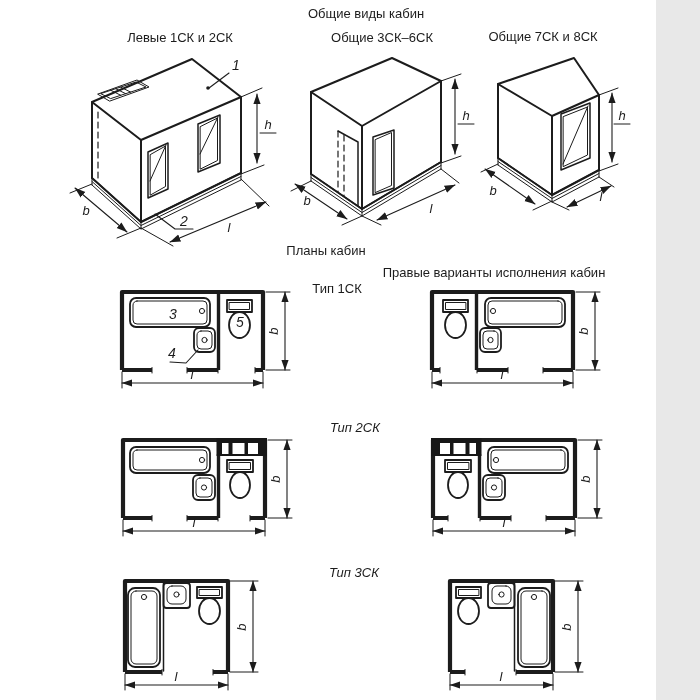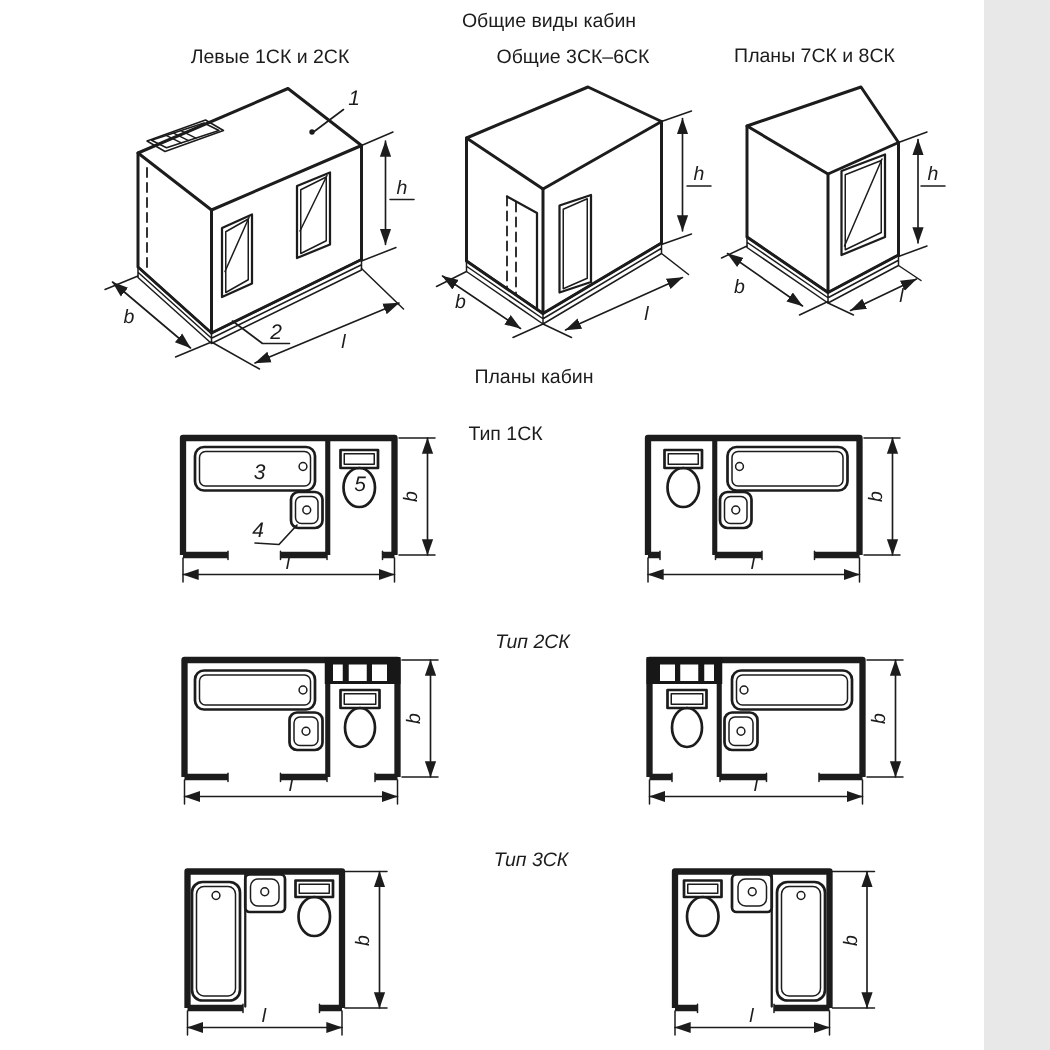--- a/index.html
+++ b/index.html
@@ -29,22 +29,23 @@
   .num  { font:italic 14px "Liberation Sans", sans-serif; fill:#1c1c1c; }
 </style>
 </head>
 <body>
 
 <div class="canvas">
 
   <div class="hdr" style="left:366px; top:6px;">Общие виды кабин</div>
   <div class="hdr" style="left:180px; top:30px;">Левые 1СК и 2СК</div>
   <div class="hdr" style="left:382px; top:30px;">Общие 3СК–6СК</div>
-  <div class="hdr" style="left:543px; top:29px;">Планы 7СК и 8СК</div>
-  <div class="hdr" style="left:356px; top:243px;">Планы кабин</div>
+  <div class="hdr" style="left:543px; top:29px;">Общие 7СК и 8СК</div>
+  <div class="hdr" style="left:326px; top:243px;">Планы кабин</div>
+  <div class="hdr" style="left:494px; top:265px;">Правые варианты исполнения кабин</div>
   <div class="hdr" style="left:337px; top:281px;">Тип 1СК</div>
   <div class="hdr" style="left:355px; top:420px;font-style:italic;">Тип 2СК</div>
   <div class="hdr" style="left:354px; top:565px;font-style:italic;">Тип 3СК</div>
 
   <svg width="700" height="700" viewBox="0 0 700 700">
     <defs>
       <marker id="arr" viewBox="0 0 10 10" refX="9.5" refY="5" markerWidth="10" markerHeight="10" orient="auto-start-reverse">
         <path d="M0,1.6 L9.8,5 L0,8.4 Z" fill="#1c1c1c"></path>
       </marker>
 

